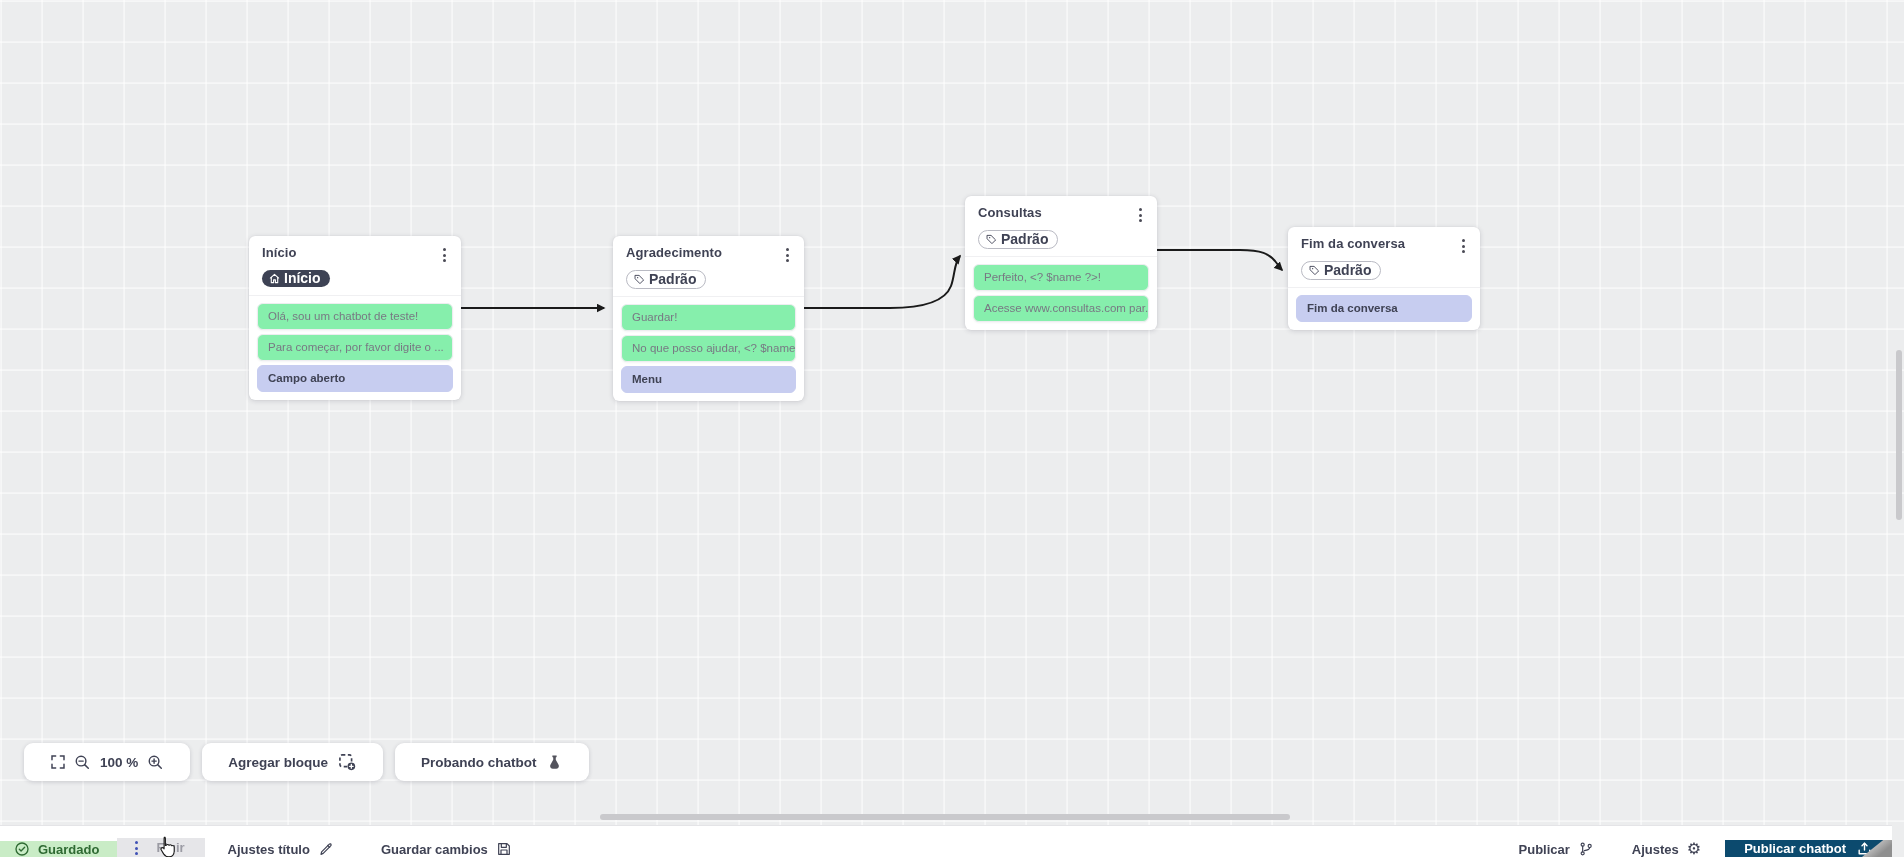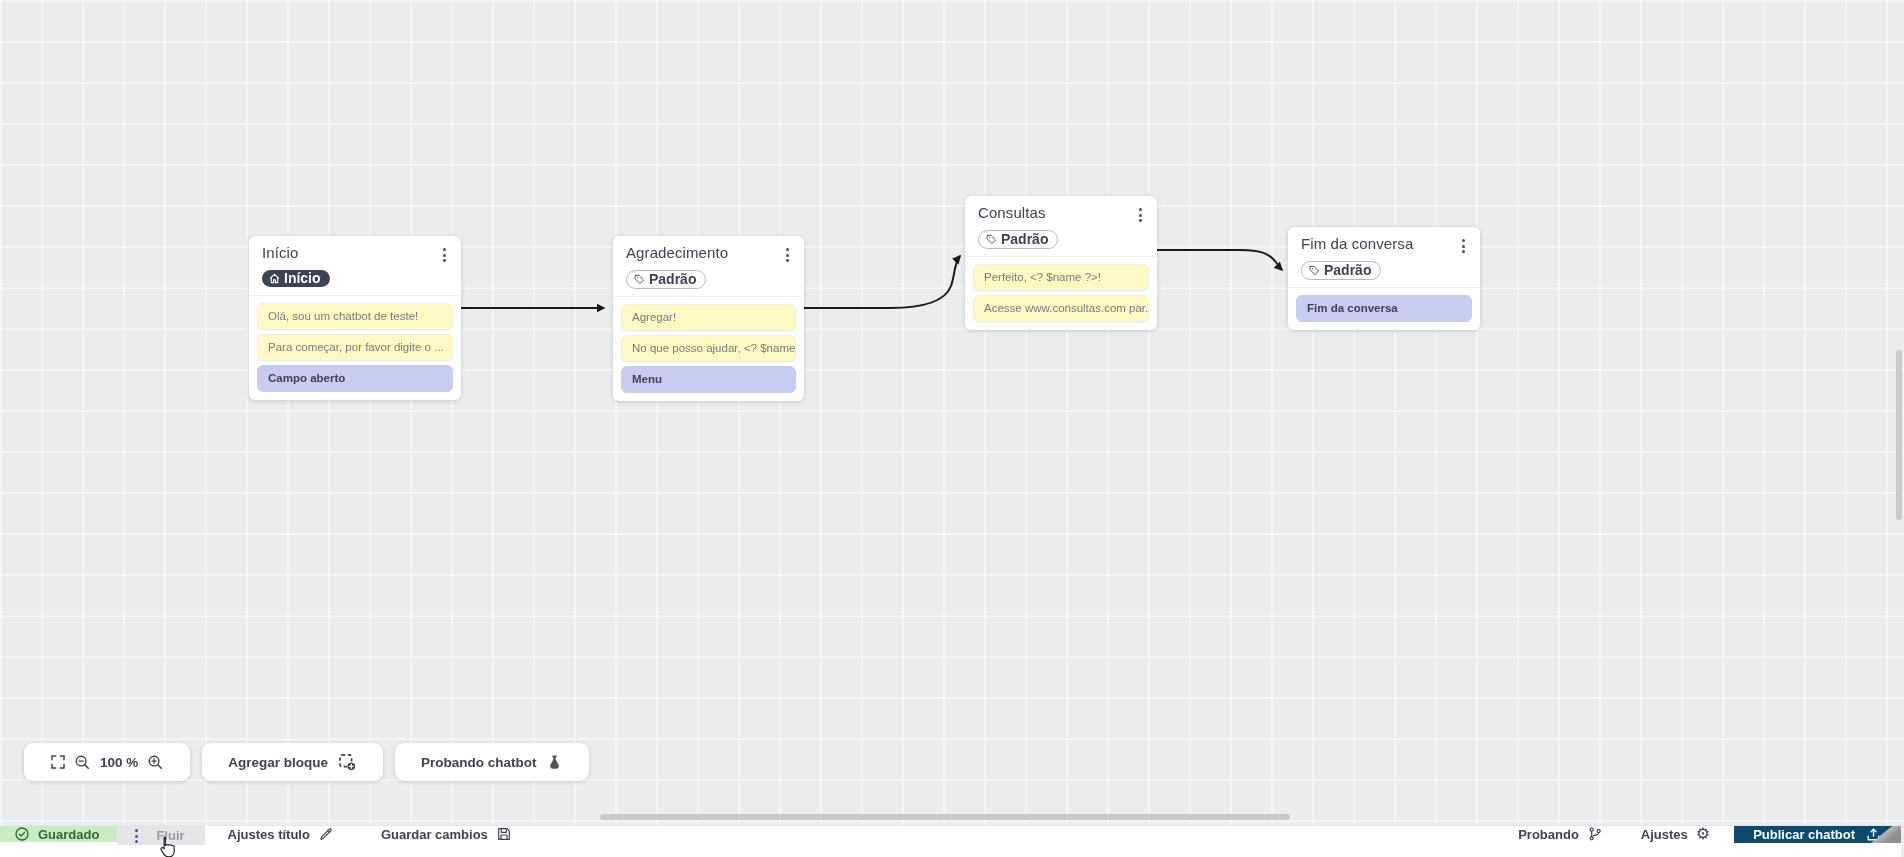--- a/index.html
+++ b/index.html
@@ -23,51 +23,51 @@
   }
   
   .edges { position:absolute; inset:0; width:1904px; height:857px; pointer-events:none; }
   
   .node {
     position:absolute; background:#fff; border-radius:6px;
     box-shadow:0 1px 5px rgba(40,40,60,.16), 0 0 1px rgba(40,40,60,.12);
   }
   .node-header { padding:9px 12px 7px 13px; border-bottom:1px solid #f0f0f2; }
   .node-title-row { display:flex; align-items:flex-start; justify-content:space-between; }
-  .node-title { font-size:15px; font-weight:400; color:#3f4254; line-height:16px; letter-spacing:.1px; }
+  .node-title { font-size:13px; font-weight:700; color:#3f4254; line-height:16px; letter-spacing:.1px; }
   .kebab { display:flex; flex-direction:column; gap:2.5px; padding:2px 3px; cursor:pointer; margin-top:1px; }
   .kebab i { width:3px; height:3px; border-radius:50%; background:#4a4a55; }
   .badge { display:inline-flex; align-items:center; gap:4px; margin-top:6px;
            border-radius:10px; padding:2px 9px 2px 7px; font-size:14px; font-weight:700; line-height:13px; }
   .badge.dark { background:#3d4254; color:#fff; }
   .badge.outline { background:#fff; border:1px solid #b9bac3; color:#3f4254; }
   .node-body { padding:7px 8px 8px; display:flex; flex-direction:column; gap:4px; }
   .msg {
-    background:#fef9c3; border:1px solid #ededf0; border-radius:6px;
+    background:#86efac; border:1px solid #ededf0; border-radius:6px;
     box-shadow:0 1px 2px rgba(40,40,60,.05);
     padding:6px 10px; font-size:11.5px; line-height:13px; color:#787883;
     white-space:nowrap; overflow:hidden; text-overflow:clip;
   }
   .msg.action { background:#c7cdf0; border:1px solid #c7cdf0; color:#3f4254; font-weight:700; box-shadow:none; }
   
   .canvas-toolbar { position:absolute; left:24px; bottom:44px; display:flex; gap:12px; }
   .tool-group, .tool-btn {
     background:#fff; border-radius:9px; height:38px;
     box-shadow:0 1px 4px rgba(40,40,60,.18);
     display:flex; align-items:center; padding:0 26px; gap:9px;
     font-size:13.5px; font-weight:700; color:#3f4254; cursor:pointer;
   }
   .tool-group { cursor:default; gap:8px; }
   .zoom-level { font-size:13.5px; font-weight:600; padding:0 1px; }
   .icon-btn { display:flex; align-items:center; cursor:pointer; }
   
   .statusbar {
-    position:absolute; left:0; right:3px; bottom:0; height:32px;
+    position:absolute; left:0; right:12px; bottom:0; height:32px;
     background:#fff; border-top:1px solid #e4e4e7;
-    display:flex; align-items:flex-start; font-size:13px;
+    display:flex; align-items:flex-end; font-size:13px;
   }
   .sb-item { display:flex; align-items:center; gap:8px; padding:0 19px; cursor:pointer; font-weight:600; color:#3f4254; }
   .saved-chip { background:#c9ecc6; color:#2f6a33; padding:0 18px 0 14px; cursor:default; }
   .flow-tab { background:#e6e6e9; color:#9b9ba4; gap:15px; padding:0 20px 0 15px; }
   .flow-tab .kebab i { background:#3f51b5; }
   .sb-spacer { flex:1; }
   .publish-btn {
     background:#0c4a6e; color:#fff; padding:0 19px; gap:10px; position:relative; overflow:hidden;
   }
   .publish-btn .fold {
@@ -136,21 +136,21 @@
       </div>
       <span class="badge outline">
         <svg class="ic" width="11" height="11" viewBox="0 0 24 24" fill="none" stroke="#3f4254" stroke-width="2" stroke-linecap="round" stroke-linejoin="round">
             <path d="M3 3h8l10 10-8 8L3 11z"></path>
             <circle cx="8" cy="8" r="1.4" fill="#3f4254" stroke="none"></circle>
           </svg>
         <span>Padrão</span>
       </span>
     </div>
     <div class="node-body">
-      <div class="msg">Agregar!</div>
+      <div class="msg">Guardar!</div>
       <div class="msg">No que posso ajudar, &lt;? $name ...</div>
       <div class="msg action">Menu</div>
     </div>
   </div>
 
   <div class="node" style="left:965px; top:196px; width:192px;">
     <div class="node-header">
       <div class="node-title-row">
         <span class="node-title">Consultas</span>
         <span class="kebab">
@@ -269,21 +269,21 @@
   <div class="sb-item" style="padding-left:28px;">
     <span>Guardar cambios</span>
     <svg class="ic" width="16" height="16" viewBox="0 0 24 24" fill="none" stroke="#3f4254" stroke-width="1.8" stroke-linejoin="round">
         <path d="M4 4h12.5L20 7.5V20H4z"></path>
         <path d="M8 4v5.5h7.5V4"></path>
         <path d="M7.5 20v-6.5h9V20"></path>
       </svg>
   </div>
   <div class="sb-spacer"></div>
   <div class="sb-item">
-    <span>Probando</span>
+    <span>Publicar</span>
     <svg class="ic" width="16" height="16" viewBox="0 0 24 24" fill="none" stroke="#3f4254" stroke-width="1.8" stroke-linecap="round">
         <circle cx="7" cy="5.5" r="2.3"></circle>
         <circle cx="7" cy="18.5" r="2.3"></circle>
         <circle cx="17.5" cy="7.5" r="2.3"></circle>
         <path d="M7 7.8v8.4"></path>
         <path d="M17.5 9.8c0 3.4-4.5 4.2-8 4.6"></path>
       </svg>
   </div>
   <div class="sb-item" style="padding-right:24px;">
     <span>Ajustes</span>

